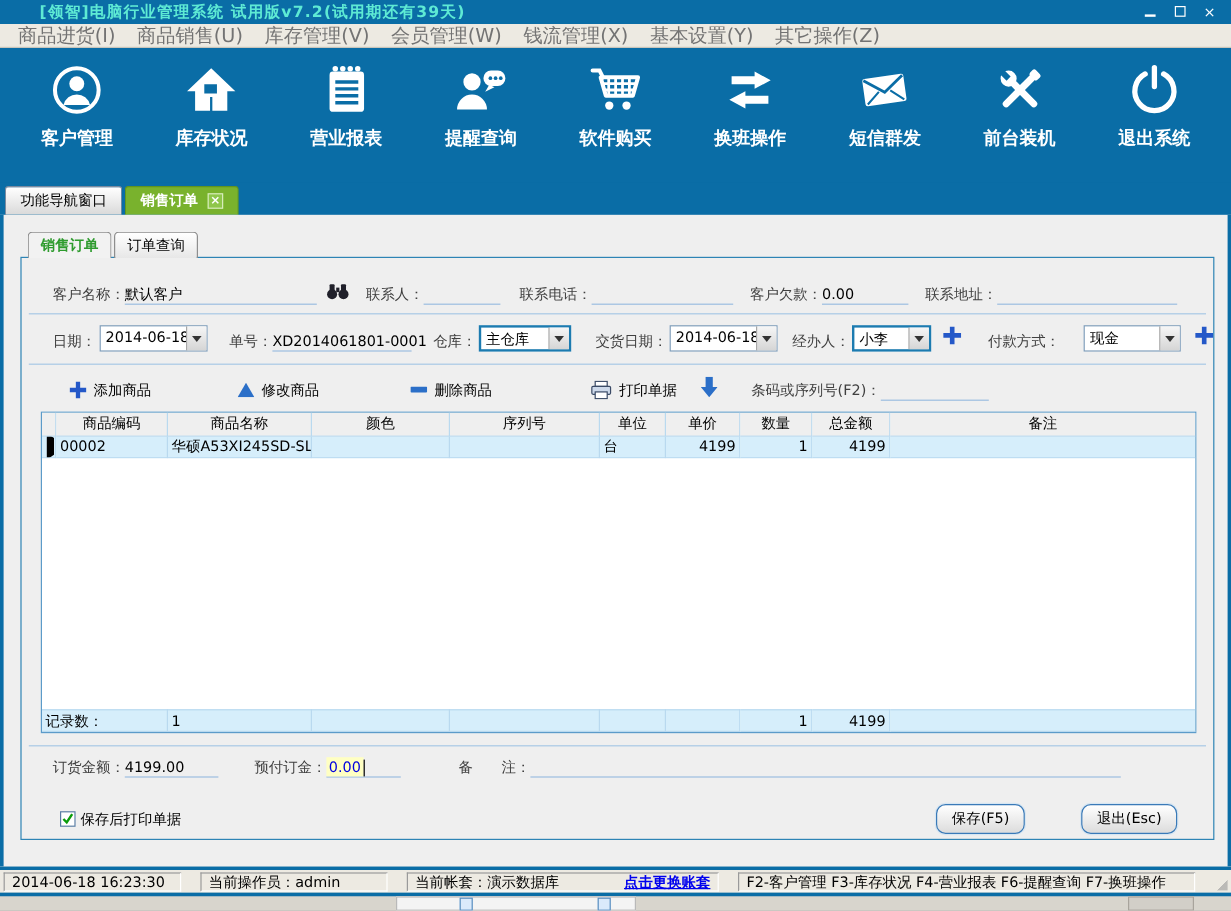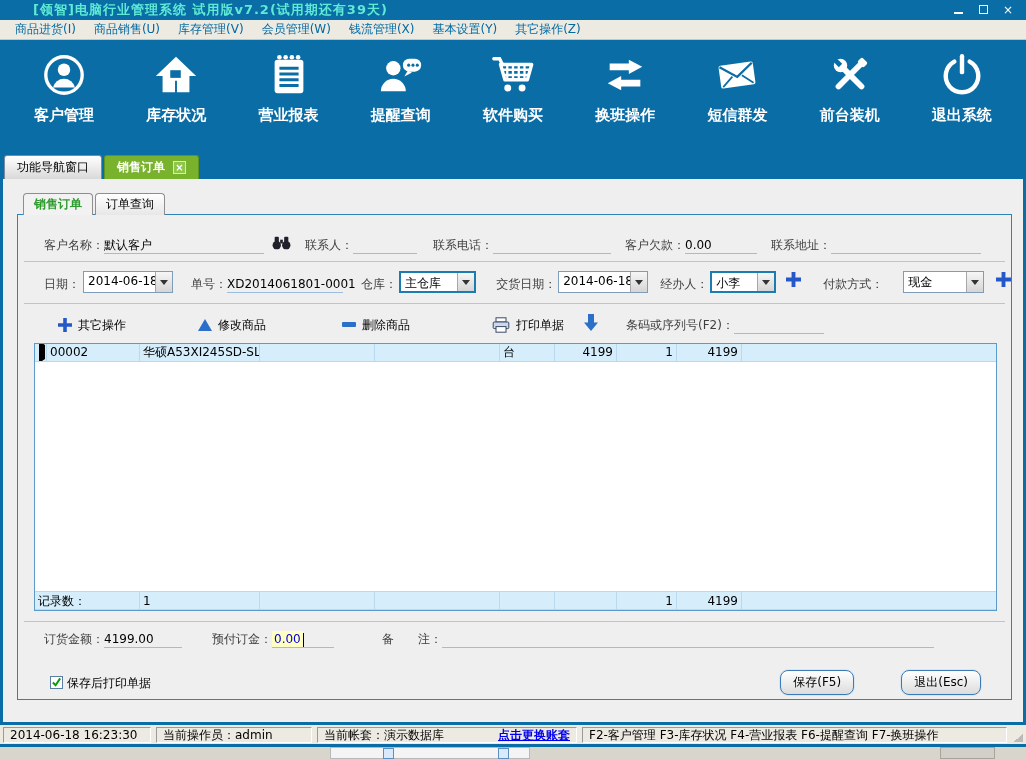--- a/index.html
+++ b/index.html
@@ -10,21 +10,21 @@
   
   .titlebar { height:20px; background:#0a6da6; display:flex; align-items:center; position:relative; }
   .title { color:#5eead4; font-weight:bold; font-size:13px; margin-left:33px; letter-spacing:1px; }
   .winbtns { position:absolute; right:10px; top:2px; display:flex; gap:9px; }
   .wb { width:16px; height:15px; display:flex; align-items:center; justify-content:center; color:#fff; font-size:12px; cursor:default; }
   .minglyph { width:9px; height:0; border-bottom:2px solid #fff; margin-top:6px; }
   .maxglyph { width:9px; height:9px; border:1.5px solid #fff; }
 
   
   .menubar { height:20px; background:#EDEAE2; border-bottom:1px solid #c9c5bb; display:flex; align-items:center; padding-left:6px; }
-  .mi { font-size:12px; color:#0369a1; padding:0 9px; line-height:19px; }
+  .mi { font-size:16px; color:#737373; padding:0 9px; line-height:19px; }
 
   
   .toolbar { height:112px; background:#0a6da6; display:flex; justify-content:space-around; align-items:flex-start; padding:10px 8px 0 8px; }
   .tool { display:flex; flex-direction:column; align-items:center; width:104px; }
   .ticon { width:48px; height:50px; display:flex; align-items:center; justify-content:center; }
   .ticon svg { width:46px; height:46px; }
   .tlabel { color:#fff; font-weight:bold; font-size:15px; margin-top:6px; white-space:nowrap; }
 
   
   .tabstrip { height:27px; background:#0a6da6; display:flex; align-items:flex-end; padding-left:4px; }
@@ -68,21 +68,21 @@
 
   
   .depbox { display:inline-flex; align-items:flex-end; border-bottom:1px solid #9cbde0; height:18px; }
   .depval { background:#ffffc2; color:#0000e0; font-size:12px; line-height:16px; padding:0 2px; }
   .caret { width:1px; height:14px; background:#000; }
 
   .chk { width:13px; height:13px; background:#fff; border:1px solid #5a7da3; display:inline-flex; align-items:center; justify-content:center; margin-right:4px; }
   .btn { height:25px; border:1.5px solid #3a7ab8; border-radius:8px; background:linear-gradient(#ffffff,#dcdcdc); font-size:12px; color:#000; display:inline-flex; align-items:center; justify-content:center; padding:0 12px; box-shadow:0 0 0 1px #d7e6f2; }
 
   
-  .statusbar { height:22px; background:#EDEAE2; border-top:3px solid #0a6da6; display:flex; align-items:stretch; padding:2px 2px 1px 3px; gap:5px; }
+  .statusbar { height:22px; background:#EDEAE2; border-top:3px solid #0a6da6; display:flex; align-items:stretch; padding:2px 2px 1px 3px; gap:16px; }
   .sp { border:1px solid; border-color:#9a9a9a #ffffff #ffffff #9a9a9a; font-size:12px; display:flex; align-items:center; padding:0 6px; white-space:nowrap; color:#000; }
   .sp-time { width:148px; } .sp-op { width:156px; } .sp-acct { width:260px; display:flex; justify-content:space-between; }
   .sp-keys { flex:1; }
   .link { color:#0000ee; font-weight:bold; text-decoration:underline; margin-left:18px; }
   .grip { width:12px; border:none; position:relative; }
   .grip::after{ content:""; position:absolute; right:1px; bottom:1px; width:9px; height:9px;
     background:linear-gradient(135deg, transparent 50%, #9a9a9a 50%); opacity:.6; }
   .winbottom { height:3px; background:#0a6da6; }
 
   
@@ -328,21 +328,21 @@
       </div>
       <div class="sep" style="margin-top:10px;"></div>
 
       <div class="frow" style="padding:10px 0 0 40px;align-items:center;">
         <span class="action">
           <span class="acticon">
                 <svg width="14" height="14" viewBox="0 0 14 14">
                   <path d="M5.2 0h3.6v5.2H14v3.6H8.8V14H5.2V8.8H0V5.2h5.2z" fill="#2458c8"></path>
                 </svg>
               </span>
-          <span class="actlabel">其它操作</span>
+          <span class="actlabel">添加商品</span>
         </span>
         <span class="action" style="margin-left:72px;">
           <span class="acticon">
                 <svg width="14" height="12" viewBox="0 0 14 12">
                   <path d="M7 0l7 12H0z" fill="#2b6fc8"></path>
                 </svg>
               </span>
           <span class="actlabel">修改商品</span>
         </span>
         <span class="action" style="margin-left:76px;">
@@ -366,20 +366,32 @@
         <span style="margin-left:20px;">
           <svg width="14" height="17" viewBox="0 0 14 17">
                 <path d="M4 0h6v8.5h4L7 17 0 8.5h4z" fill="#2b6fc8"></path>
               </svg>
         </span>
         <span class="lbl" style="margin-left:28px;">条码或序列号(F2)：</span>
         <span class="uline" style="width:90px;"></span>
       </div>
 
       <div class="grid-wrap">
+        <div class="g ghead">
+          <div class="c"></div>
+          <div class="c">商品编码</div>
+          <div class="c">商品名称</div>
+          <div class="c">颜色</div>
+          <div class="c">序列号</div>
+          <div class="c">单位</div>
+          <div class="c">单价</div>
+          <div class="c">数量</div>
+          <div class="c">总金额</div>
+          <div class="c" style="border-right:none;">备注</div>
+        </div>
         <div class="g grow">
           <div class="c"><span class="rowind"></span></div>
           <div class="c la">00002</div>
           <div class="c la">华硕A53XI245SD-SL</div>
           <div class="c"></div>
           <div class="c"></div>
           <div class="c la">台</div>
           <div class="c ra">4199</div>
           <div class="c ra">1</div>
           <div class="c ra">4199</div>

